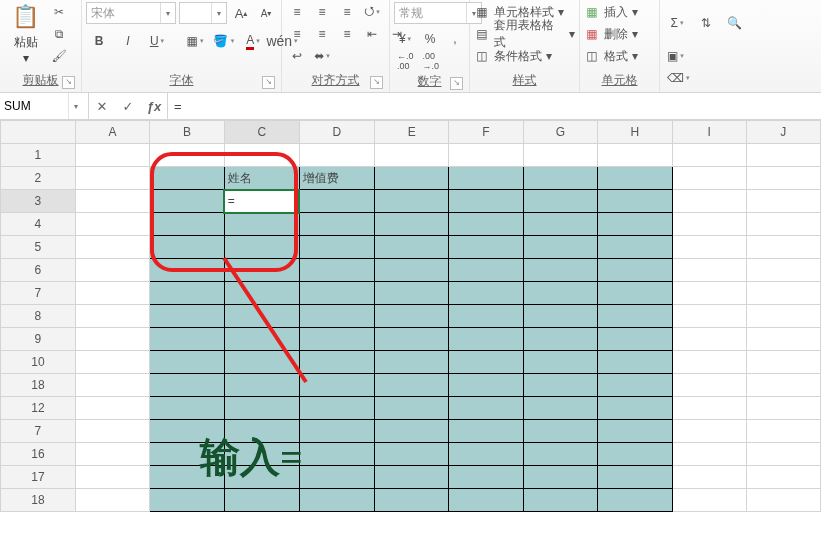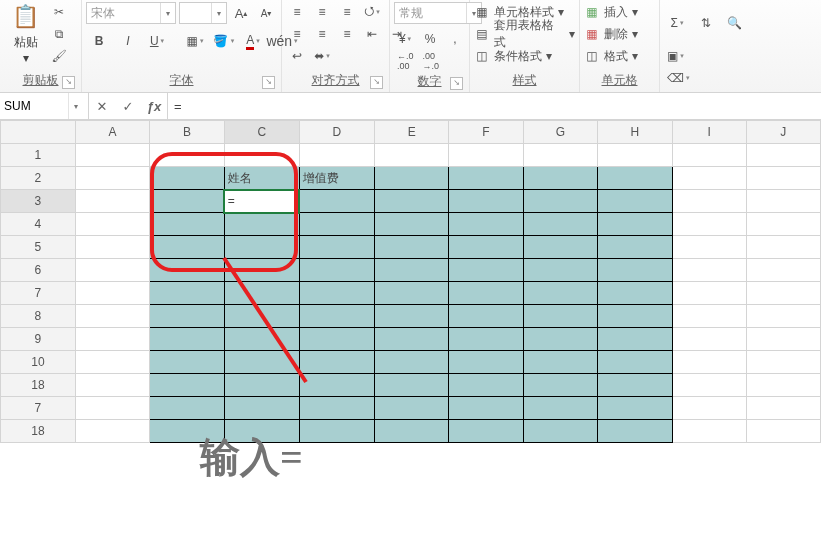--- a/index.html
+++ b/index.html
@@ -34,21 +34,21 @@
   .rowhdr{width:26px;}
   .colhdr th{width:78px;}
   .colhdr th.sel,.rowhdr.sel{background:#e1e1e1;}
   td.cell{border:1px solid #d4d4d4;height:17px;width:78px;font-size:12px;padding:0 3px;box-sizing:border-box;}
   td.cell.filled{background:#a8cfd0;border:1px solid #000;}
   td.cell.active{background:#fff;outline:2px solid #1f7e3d;outline-offset:-1px;}
   .corner{width:26px;height:20px;background:#f3f3f3;border:1px solid #d4d4d4;}
   .annot{position:absolute;pointer-events:none;}
   .redbox{border:4px solid #e62020;border-radius:22px;}
   svg.overlay{position:absolute;left:0;top:0;}
-  .bigtext{position:absolute;color:#737373;font-size:40px;font-weight:bold;font-family:"SimHei","Microsoft YaHei";}
+  .bigtext{position:absolute;color:#14532d;font-size:40px;font-weight:bold;font-family:"SimHei","Microsoft YaHei";}
 
   
   .g-clip{width:82px;}
   .g-font{width:200px;}
   .g-align{width:108px;}
   .g-num{width:80px;}
   .g-style{width:110px;}
   .g-cell{width:80px;}
   .g-edit{width:140px;}
 </style>
@@ -429,21 +429,60 @@
           <td class="cell filled"></td>
           <td class="cell filled"></td>
           <td class="cell filled"></td>
           <td class="cell filled"></td>
           <td class="cell filled"></td>
           <td class="cell filled"></td>
           <td class="cell"></td>
           <td class="cell"></td>
         </tr>
         <tr>
+          <th class="rowhdr">12</th>
+          <td class="cell"></td>
+          <td class="cell filled"></td>
+          <td class="cell filled"></td>
+          <td class="cell filled"></td>
+          <td class="cell filled"></td>
+          <td class="cell filled"></td>
+          <td class="cell filled"></td>
+          <td class="cell filled"></td>
+          <td class="cell"></td>
+          <td class="cell"></td>
+        </tr>
+        <tr>
           <th class="rowhdr">7</th>
+          <td class="cell"></td>
+          <td class="cell filled"></td>
+          <td class="cell filled"></td>
+          <td class="cell filled"></td>
+          <td class="cell filled"></td>
+          <td class="cell filled"></td>
+          <td class="cell filled"></td>
+          <td class="cell filled"></td>
+          <td class="cell"></td>
+          <td class="cell"></td>
+        </tr>
+        <tr>
+          <th class="rowhdr">16</th>
+          <td class="cell"></td>
+          <td class="cell filled"></td>
+          <td class="cell filled"></td>
+          <td class="cell filled"></td>
+          <td class="cell filled"></td>
+          <td class="cell filled"></td>
+          <td class="cell filled"></td>
+          <td class="cell filled"></td>
+          <td class="cell"></td>
+          <td class="cell"></td>
+        </tr>
+        <tr>
+          <th class="rowhdr">17</th>
           <td class="cell"></td>
           <td class="cell filled"></td>
           <td class="cell filled"></td>
           <td class="cell filled"></td>
           <td class="cell filled"></td>
           <td class="cell filled"></td>
           <td class="cell filled"></td>
           <td class="cell filled"></td>
           <td class="cell"></td>
           <td class="cell"></td>

